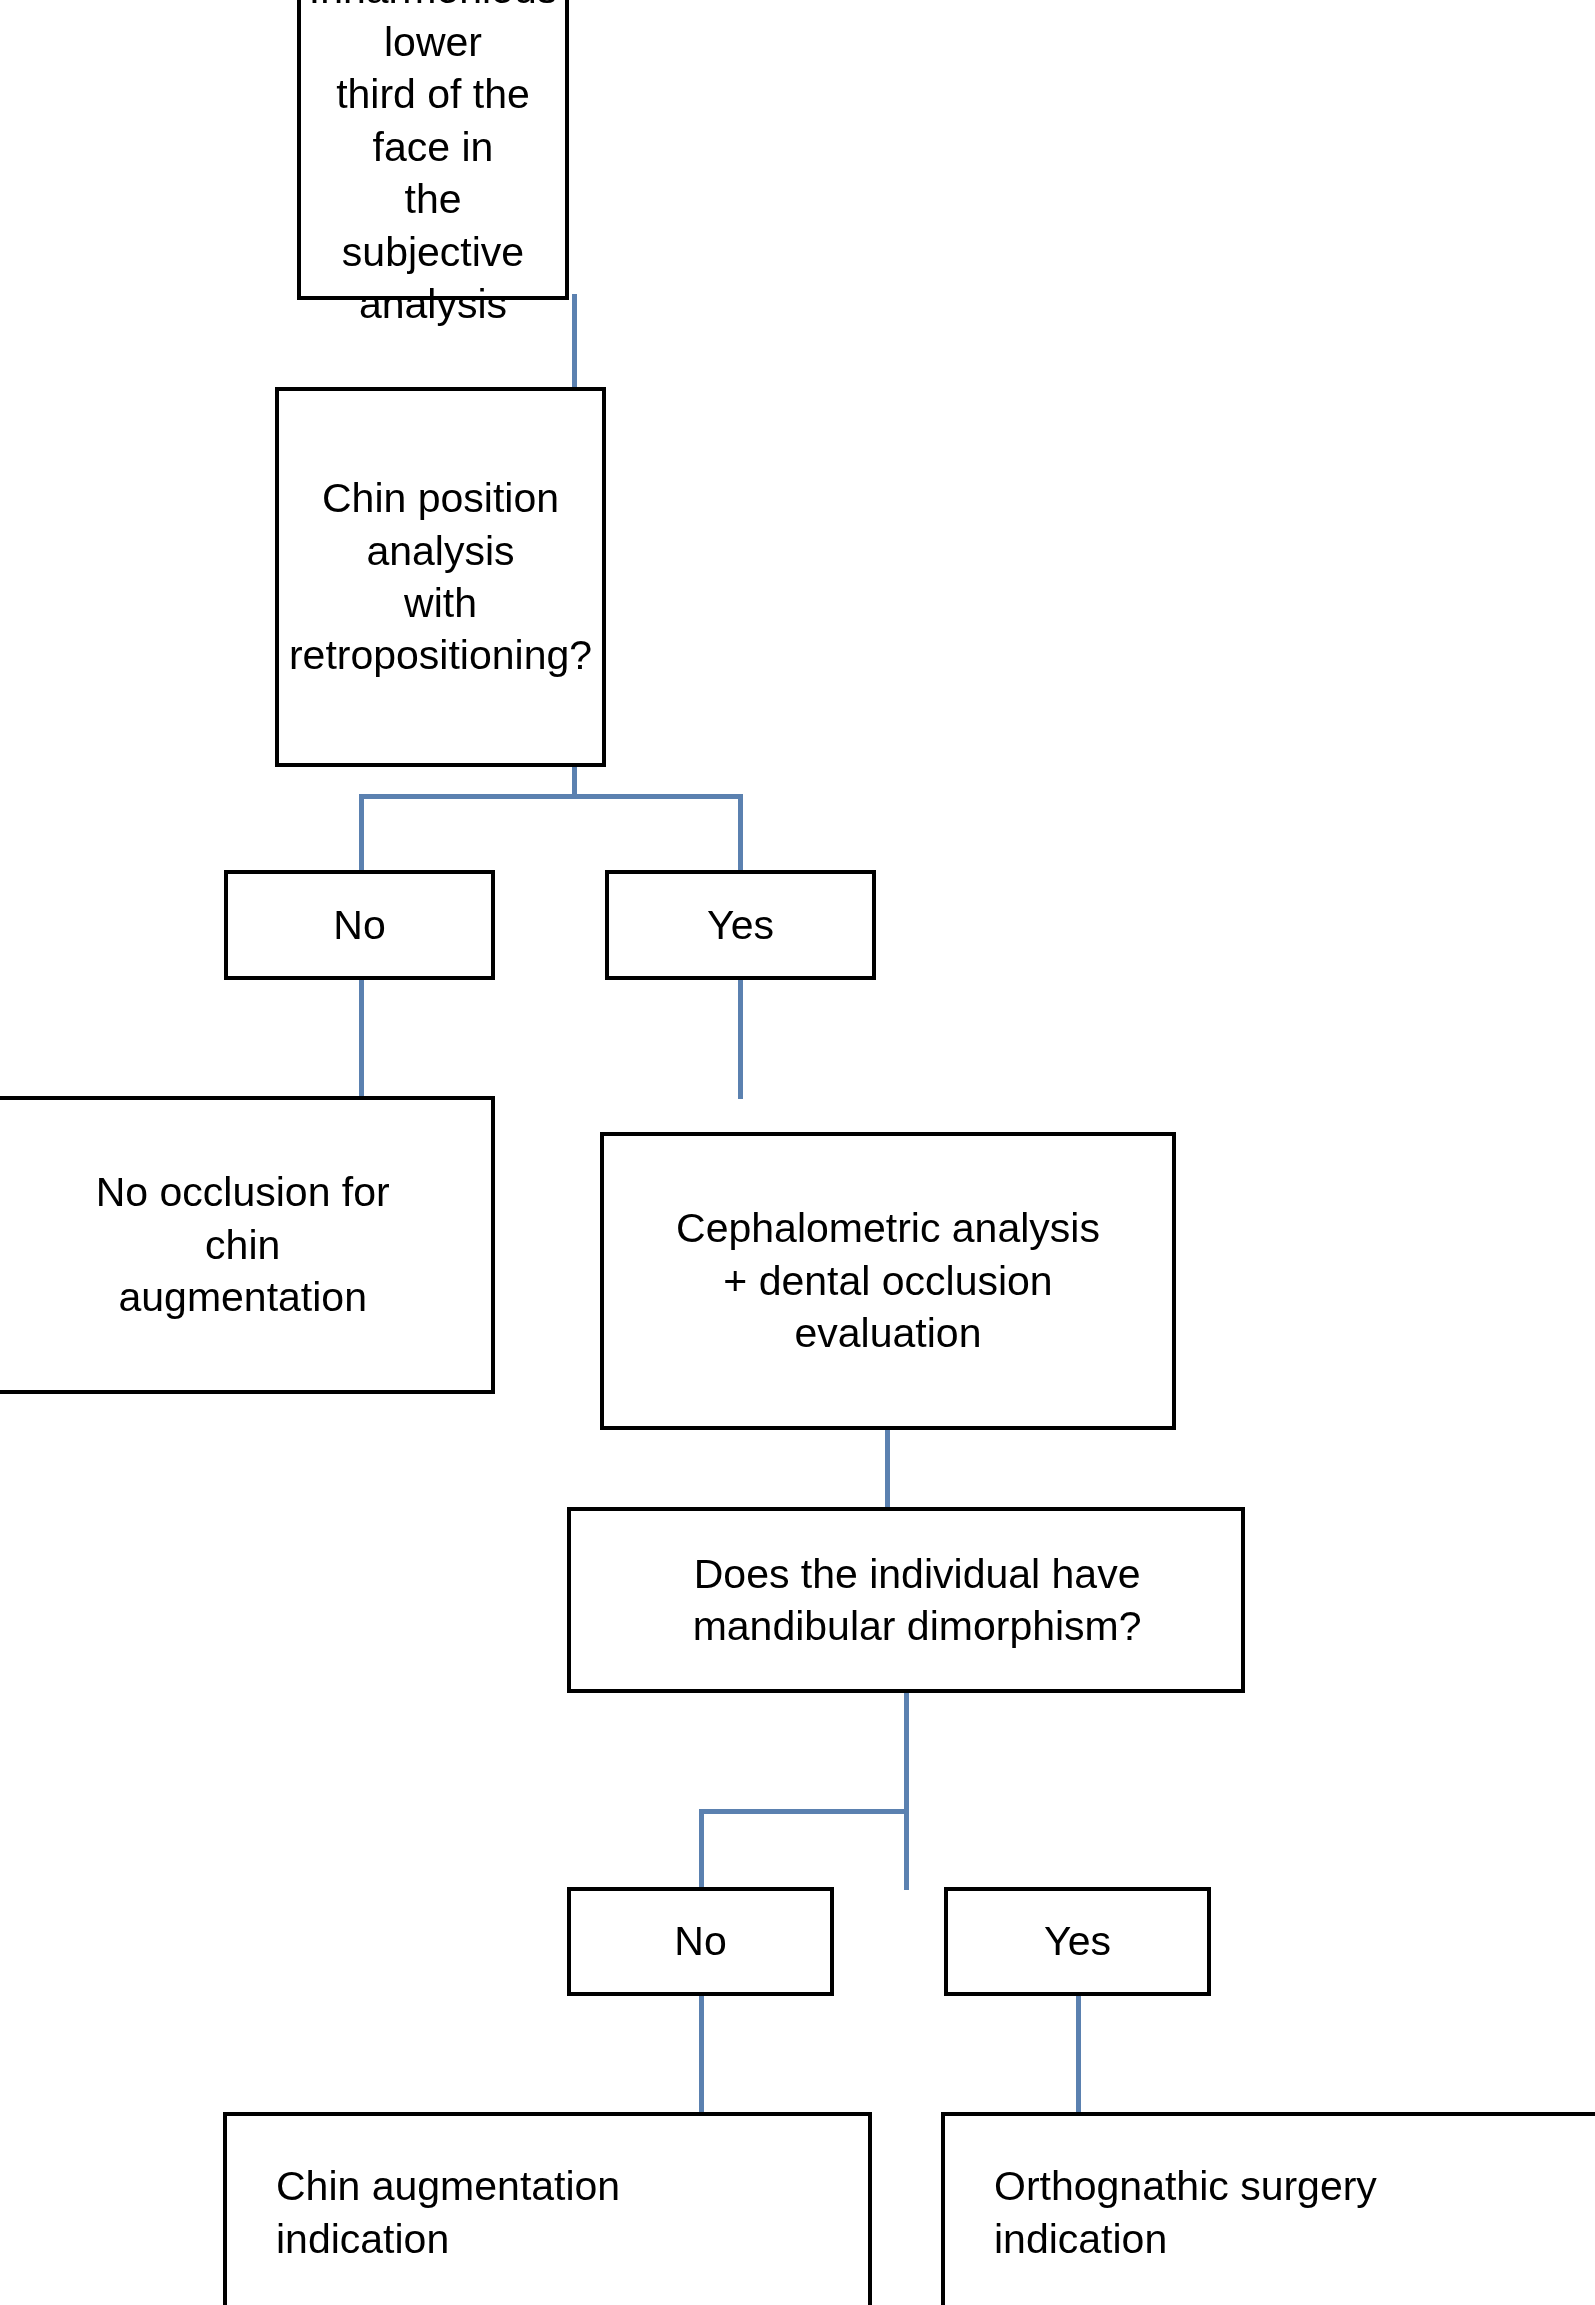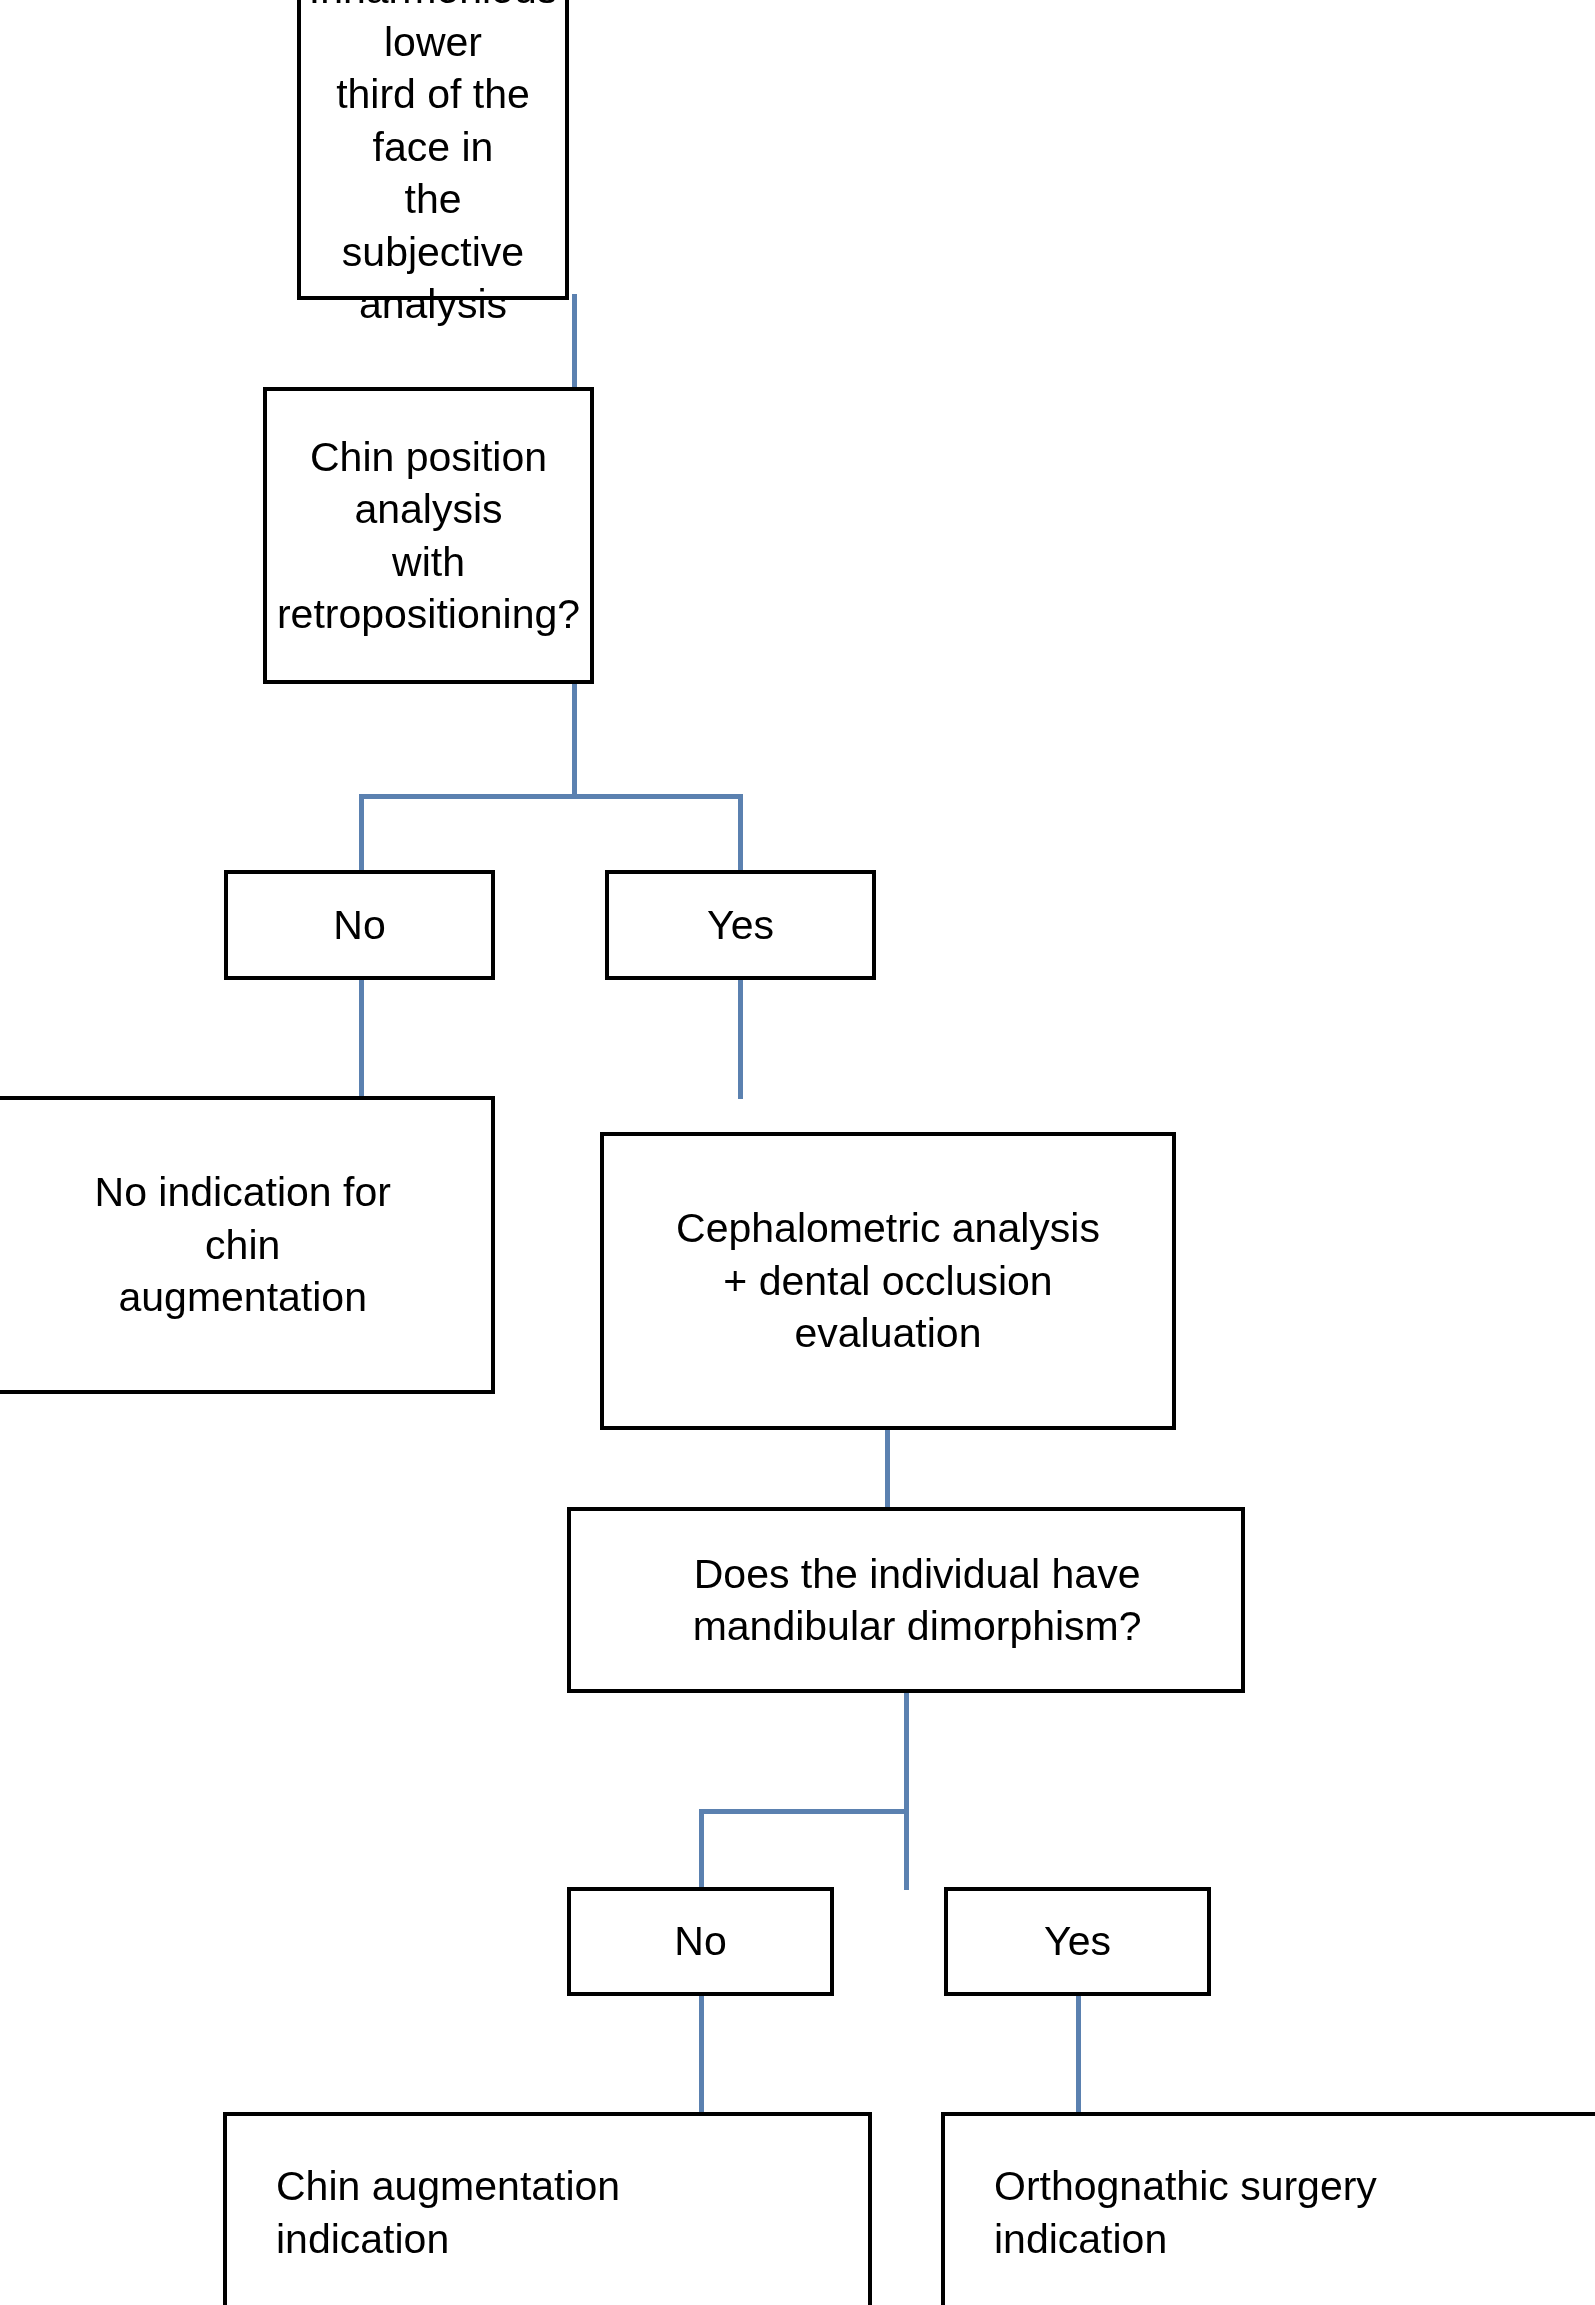--- a/index.html
+++ b/index.html
@@ -78,35 +78,35 @@
 
   <div class="conn v" style="left:1076px; top:1996px; height:120px;"></div>
 
   <div class="node" style="left:297px; top:-5.9px; width:272px; height:306px;">
     <span class="label">Inharmonious lower
 third of the face in
 the subjective
 analysis</span>
   </div>
 
-  <div class="node" style="left:263px; top:387px; width:331px; height:297px;">
+  <div class="node" style="left:275px; top:387px; width:331px; height:380px;">
     <span class="label">Chin position analysis
 with retropositioning?</span>
   </div>
 
   <div class="node" style="left:224px; top:870px; width:271px; height:110px;">
     <span class="label">No</span>
   </div>
 
   <div class="node" style="left:605px; top:870px; width:271px; height:110px;">
     <span class="label">Yes</span>
   </div>
 
   <div class="node" style="left:-9.8px; top:1096px; width:505px; height:298px;">
-    <span class="label">No indication for
+    <span class="label">No occlusion for
 chin
 augmentation</span>
   </div>
 
   <div class="node" style="left:600px; top:1132px; width:576px; height:298px;">
     <span class="label">Cephalometric analysis
 + dental occlusion
 evaluation</span>
   </div>
 

